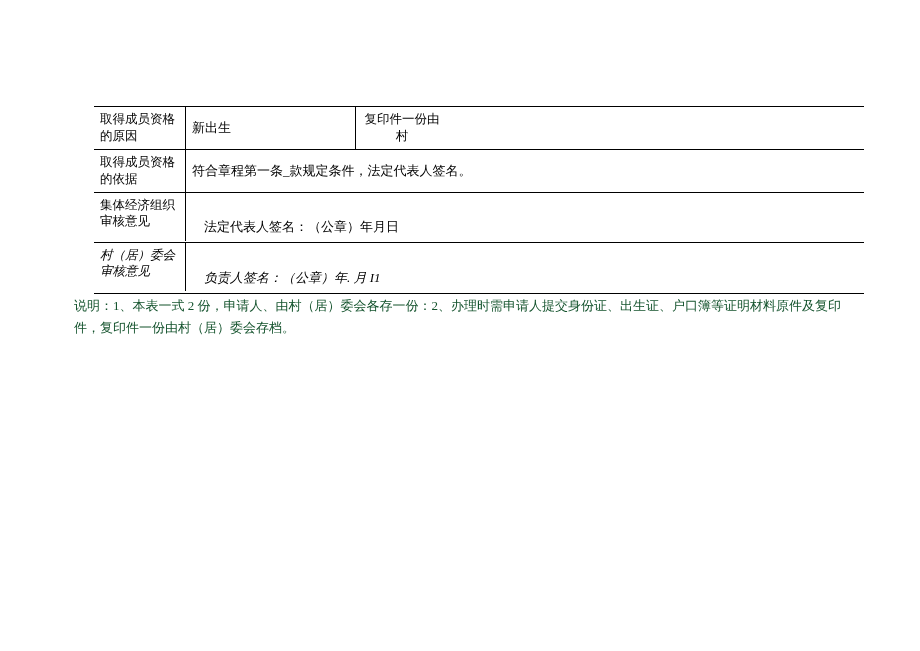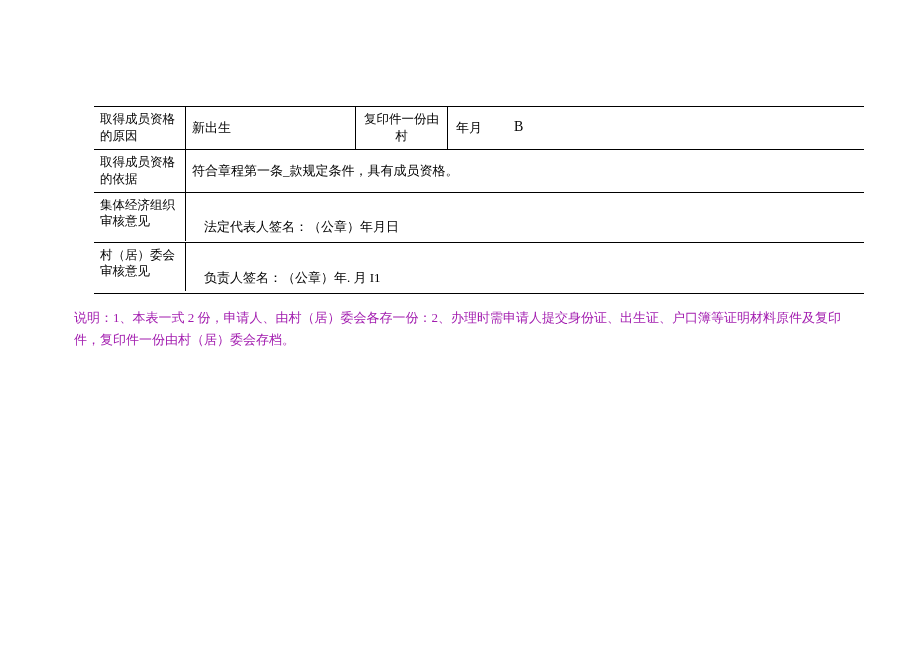--- a/index.html
+++ b/index.html
@@ -15,66 +15,62 @@
       margin-left: 94px;
       margin-top: 106px;
       width: 770px;
       border-top: 1px solid #000;
       border-bottom: 1px solid #000;
     }
     .row {
       display: flex;
       border-bottom: 1px solid #000;
     }
-    .row:last-child { border-bottom: none; }
+    .row:last-child { border-bottom: none; font-style: italic; }
     .cell {
       border-right: 1px solid #000;
       padding: 4px 6px;
       display: flex;
       align-items: center;
       line-height: 1.35;
     }
     .cell:last-child { border-right: none; }
     .label-col { width: 92px; font-size: 12.5px; }
     .label-col2 { width: 92px; font-size: 12.5px; justify-content: center; text-align: center; }
     .row1 .val1 { width: 170px; }
     .row1 .val2 { flex: 1; padding-left: 8px; }
     .val2 .date-text { margin-right: 32px; }
     .full-val { flex: 1; }
     .multiline { height: 48px; align-items: flex-start; }
     .row3, .row4 { height: 50px; }
     .row3 .full-val, .row4 .full-val { align-items: flex-end; padding-bottom: 6px; padding-left: 18px; }
     .note {
       margin-left: 74px;
-      margin-top: 13px;
+      margin-top: 1px;
       width: 790px;
       font-size: 13px;
       line-height: 1.7;
-      color: #a21caf;
+      color: #14532d;
     }
     .b-mark { font-family: "Times New Roman", serif; font-size: 14px; }
   </style>
 </head>
 <body>
 
 <div class="table-wrap">
 
   <div class="row row1">
     <div class="cell label-col">取得成员资格的原因</div>
     <div class="cell val1">新出生</div>
     <div class="cell label-col2">复印件一份由村</div>
-    <div class="cell val2">
-      <span class="date-text">年月</span>
-      <span class="b-mark">B</span>
-    </div>
   </div>
 
   <div class="row row2">
     <div class="cell label-col">取得成员资格的依据</div>
-    <div class="cell full-val">符合章程第一条_款规定条件，具有成员资格。</div>
+    <div class="cell full-val">符合章程第一条_款规定条件，法定代表人签名。</div>
   </div>
 
   <div class="row row3">
     <div class="cell label-col multiline">集体经济组织审核意见</div>
     <div class="cell full-val">法定代表人签名：（公章）年月日</div>
   </div>
 
   <div class="row row4">
     <div class="cell label-col multiline">村（居）委会审核意见</div>
     <div class="cell full-val">负责人签名：（公章）年. 月 I1</div>

